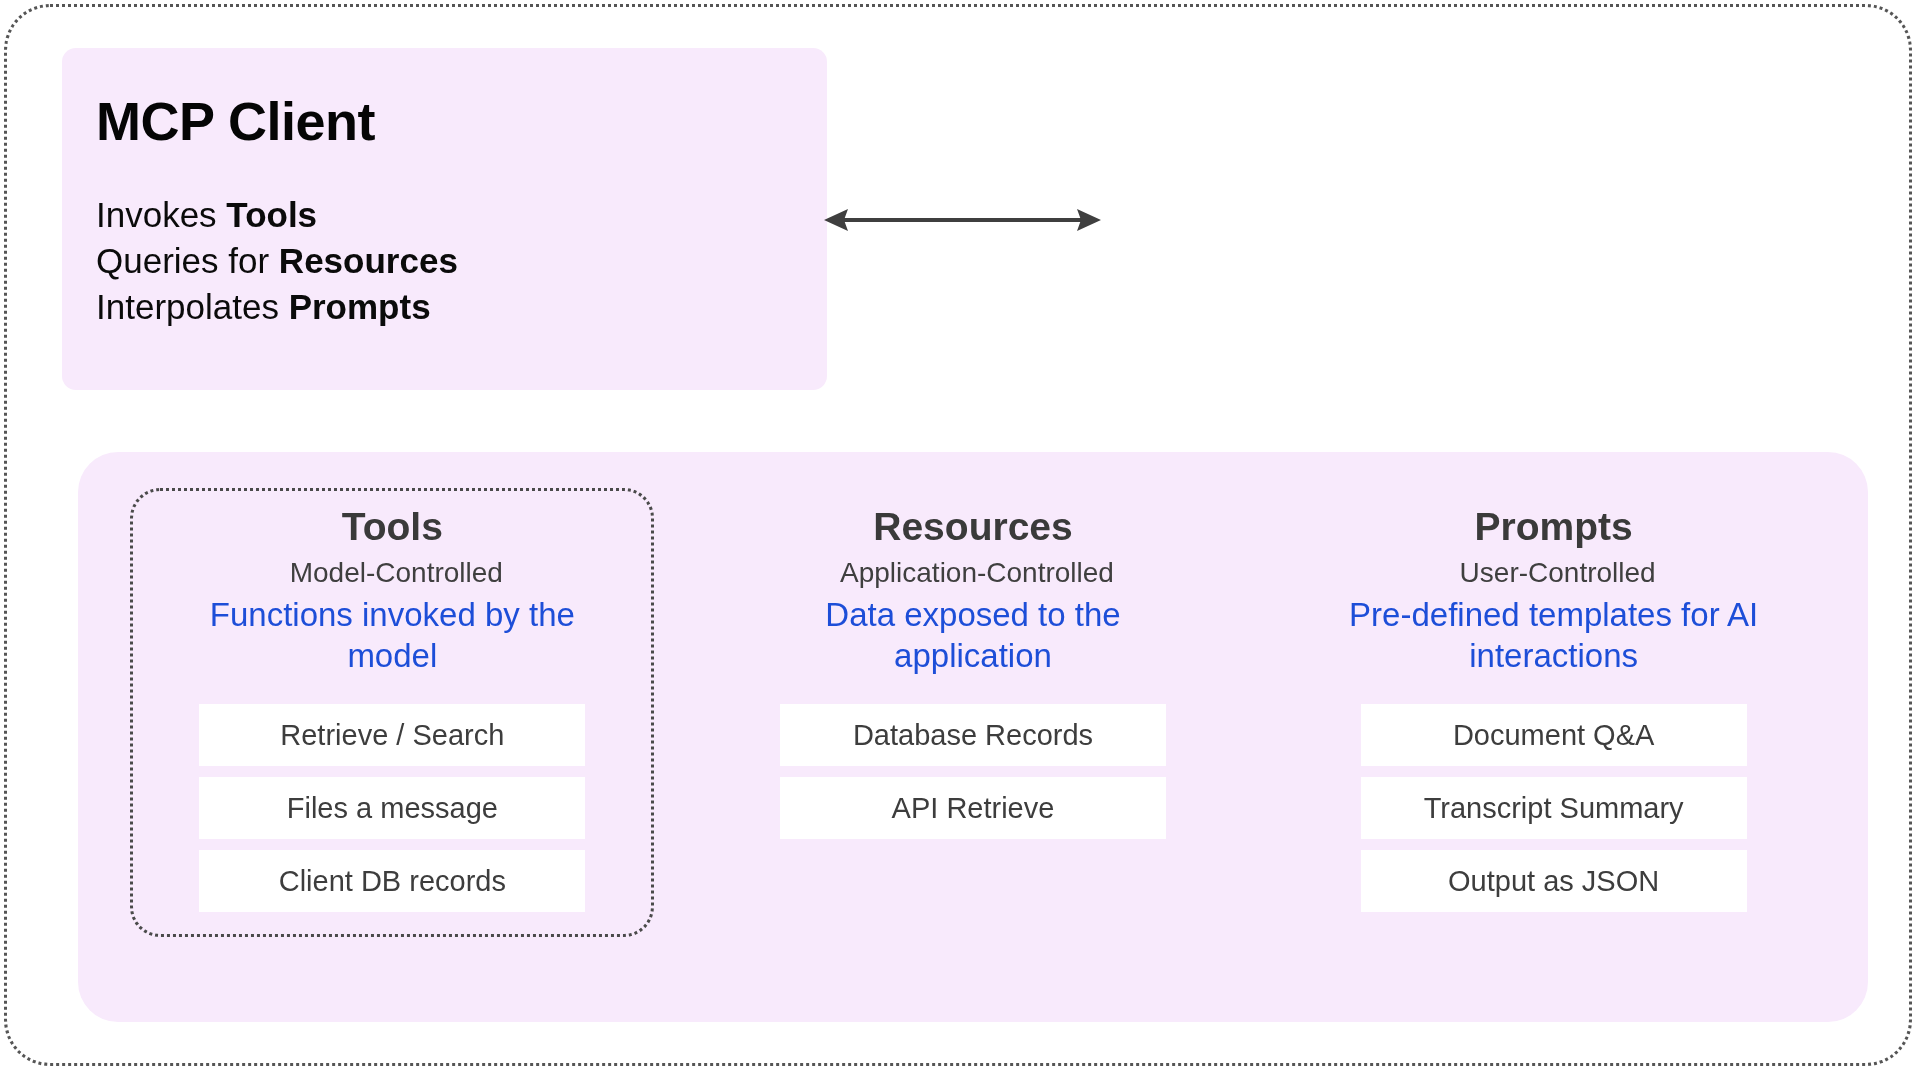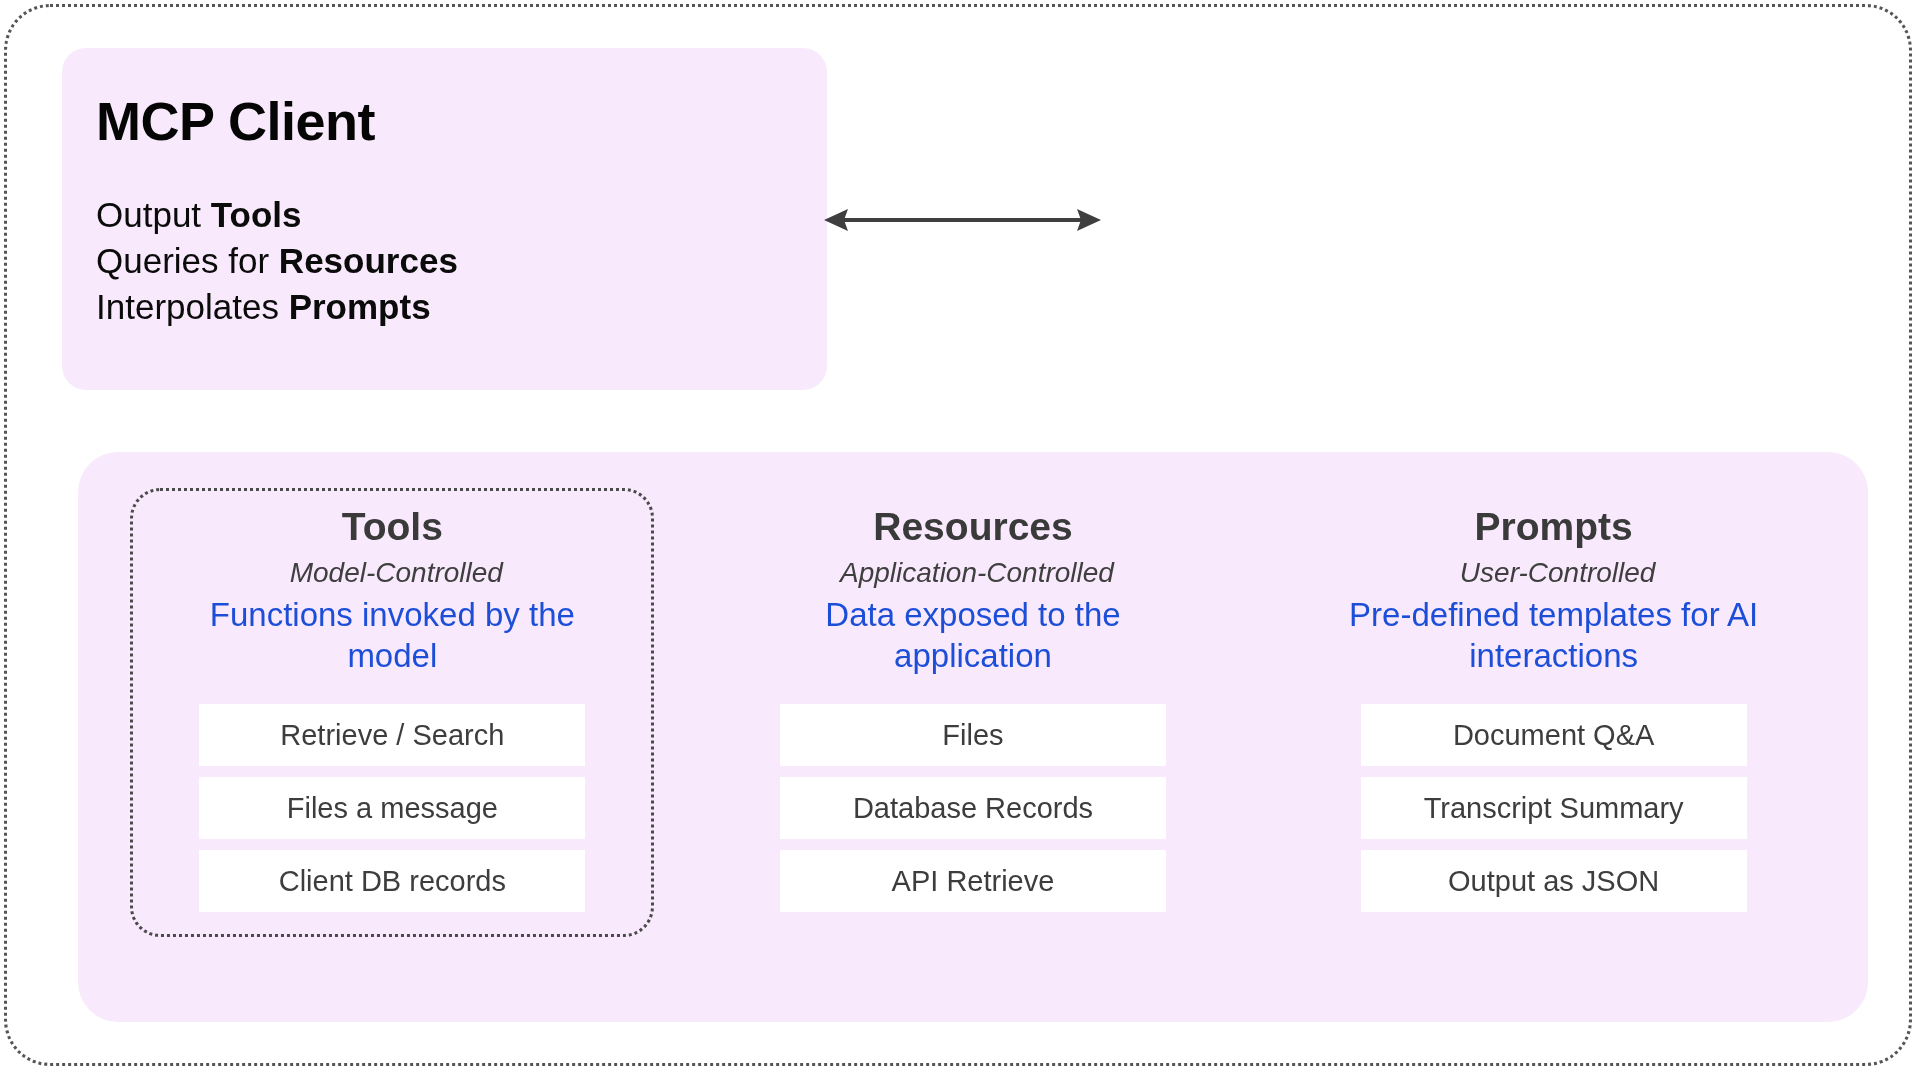--- a/index.html
+++ b/index.html
@@ -42,21 +42,21 @@
     top: 0;
     width: 1920px;
     height: 400px;
   }
 
   .node-card {
     position: absolute;
     top: 48px;
     height: 342px;
     background: #f8eafc;
-    border-radius: 24px;
+    border-radius: 14px;
     box-sizing: border-box;
     padding: 46px 0 11px 34px;
   }
   .node-card.client { left: 62px;  width: 765px; }
   .node-card.server { left: 1098px; width: 767px; }
 
   .node-title {
     font-size: 54px;
     font-weight: 700;
     color: #050505;
@@ -133,21 +133,20 @@
     font-size: 39px;
     font-weight: 700;
     color: #3a3a3a;
     line-height: 1.15;
     margin: 0;
     text-align: center;
     white-space: nowrap;
   }
   .col-subtitle {
     font-size: 28px;
-    font-style: italic;
     color: #3f3f3f;
     line-height: 1.3;
     margin: 5px 0 0 8px;
     text-align: left;
     white-space: nowrap;
   }
   .col-desc {
     font-size: 33px;
     color: #1d4ed8;
     line-height: 1.24;
@@ -183,21 +182,21 @@
 
 <div class="canvas">
 
   <div class="outer-frame"></div>
 
   <div class="top-row">
 
     <div class="node-card client">
       <div class="node-title">MCP Client</div>
       <div class="node-lines">
-        <div class="node-line"><span>Output </span><b>Tools</b></div>
+        <div class="node-line"><span>Invokes </span><b>Tools</b></div>
         <div class="node-line"><span>Queries for </span><b>Resources</b></div>
         <div class="node-line"><span>Interpolates </span><b>Prompts</b></div>
       </div>
     </div>
 
     <div class="connector">
       <svg width="285" height="48" viewBox="0 0 285 48" aria-hidden="true">
         <line x1="22" y1="24" x2="263" y2="24" stroke="#3f3f3f" stroke-width="4"></line>
         <polygon points="4,24 28,13 24,24 28,35" fill="#3f3f3f"></polygon>
         <polygon points="281,24 257,13 261,24 257,35" fill="#3f3f3f"></polygon>
@@ -219,21 +218,20 @@
           <div class="chip">Files a message</div>
           <div class="chip">Client DB records</div>
         </div>
       </div>
 
       <div class="column plain">
         <div class="col-title">Resources</div>
         <div class="col-subtitle">Application-Controlled</div>
         <div class="col-desc">Data exposed to the application</div>
         <div class="chip-list">
-          <div class="chip">Files</div>
           <div class="chip">Database Records</div>
           <div class="chip">API Retrieve</div>
         </div>
       </div>
 
       <div class="column plain">
         <div class="col-title">Prompts</div>
         <div class="col-subtitle">User-Controlled</div>
         <div class="col-desc">Pre-defined templates for AI interactions</div>
         <div class="chip-list">

